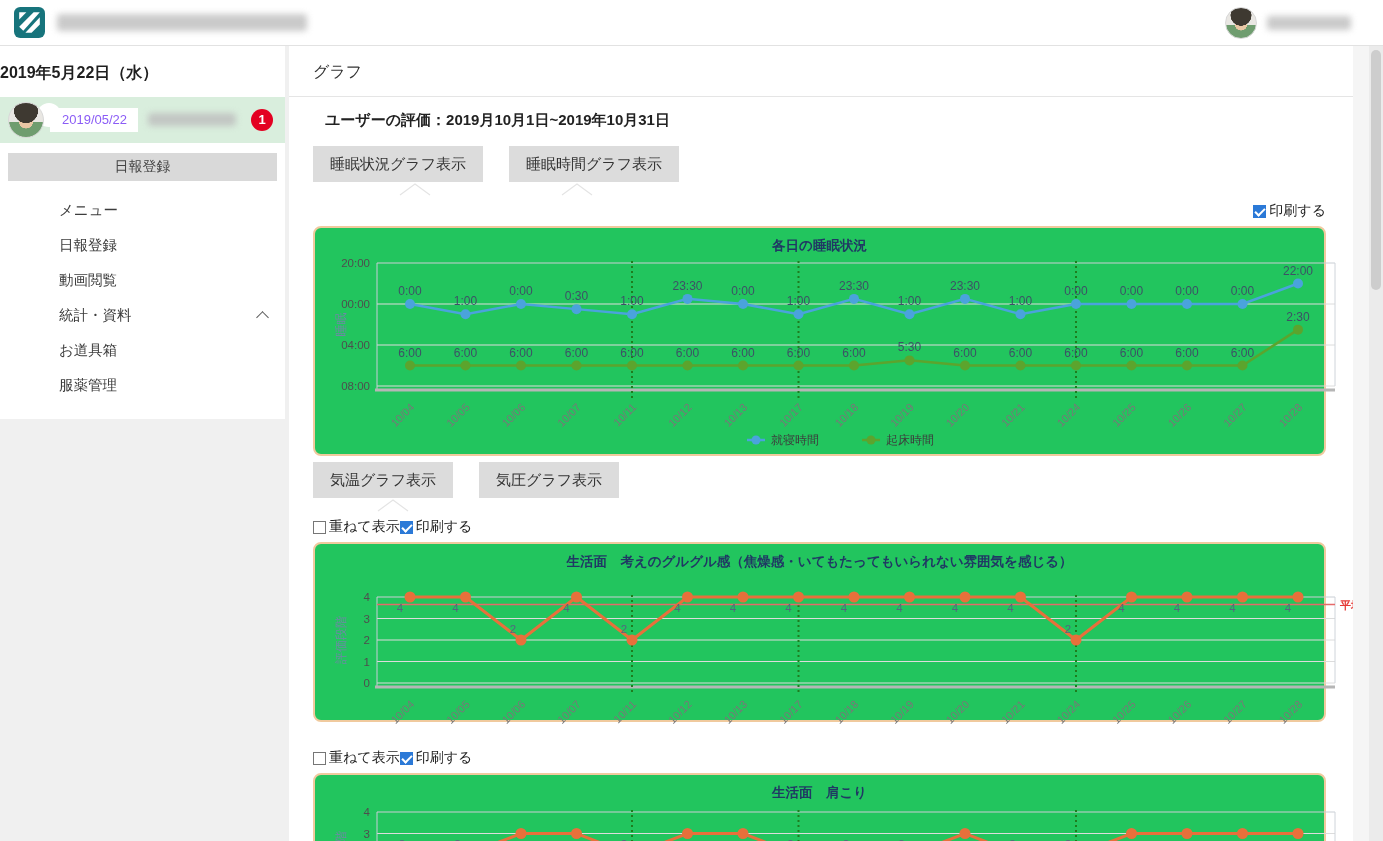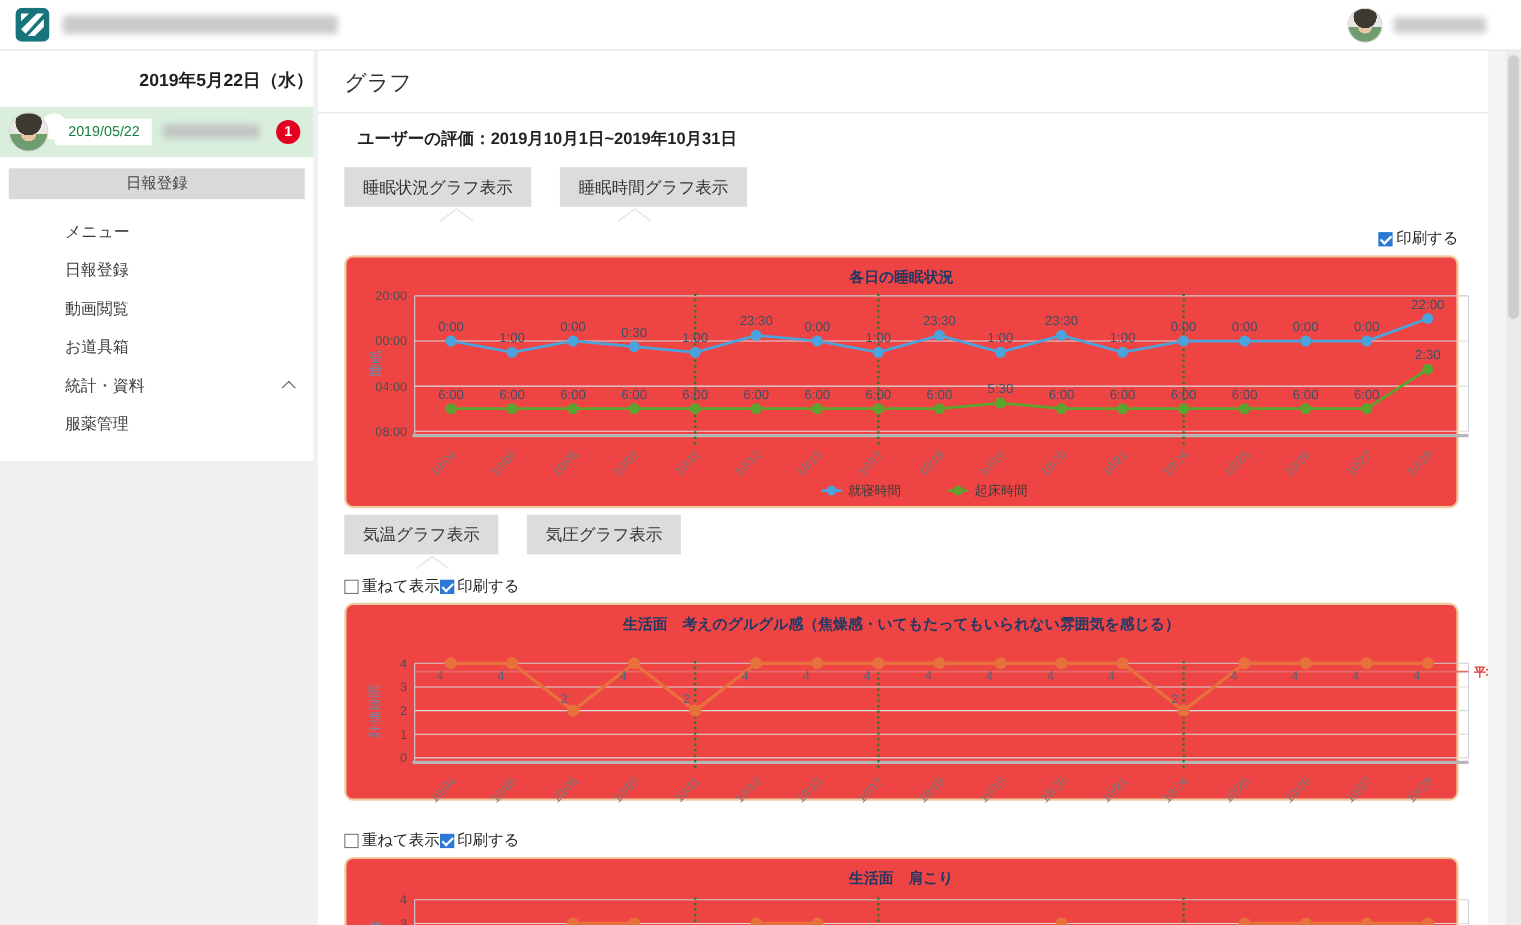--- a/index.html
+++ b/index.html
@@ -18,58 +18,58 @@
       radial-gradient(circle at 50% 24%, #3e3931 0 38%, rgba(0,0,0,0) 39%),
       radial-gradient(circle at 50% 54%, #e9c7a5 0 28%, rgba(0,0,0,0) 29%),
       linear-gradient(180deg,#e9e7e3 0 55%, #6f9d6f 56% 100%);
     border:1px solid #d8d8d8; }
   .av-top { width:32px; height:32px; }
   .blur-name { width:84px; height:14px; }
 
   
   .layout { display:flex; align-items:flex-start; }
   .sidebar { width:285px; flex:0 0 auto; background:#fff; padding-bottom:16px; }
-  .side-date { text-align:right; font-size:16px; font-weight:bold; color:#1f1f1f; padding:17px 0 13px;margin-left:12px; }
+  .side-date { text-align:left; font-size:16px; font-weight:bold; color:#1f1f1f; padding:17px 0 13px; }
   .user-row { position:relative; height:46px; background:#d9eedd; }
   .av-side { position:absolute; left:8px; top:5px; width:36px; height:36px; z-index:2; }
   .white-dot { position:absolute; left:37px; top:6px; width:24px; height:24px; border-radius:50%; background:#fff; z-index:1; }
   .date-chip { position:absolute; left:50px; top:11px; width:88px; height:24px; background:#fff;
-    font-size:13px; color:#15803d; line-height:24px; padding-left:12px; z-index:0; }
+    font-size:13px; color:#8b5cf6; line-height:24px; padding-left:12px; z-index:0; }
   .blur-side-name { position:absolute; left:148px; top:16px; width:88px; height:13px; }
   .badge { position:absolute; right:12px; top:12px; width:22px; height:22px; border-radius:50%;
     background:#e30021; color:#fff; font-size:13px; font-weight:bold; text-align:center; line-height:22px; }
   .show-more { display:block; width:calc(100% - 16px); margin:10px 8px 0; height:28px; border:none;
     background:#d9d9d9; color:#444; font-size:14px; font-family:inherit; cursor:pointer; }
   .menu { margin-top:12px;padding-left:29px; }
   .menu-item { display:flex; align-items:center; justify-content:space-between;
     padding:8px 18px 8px 30px; font-size:14.5px; color:#3c3c3c; cursor:pointer; }
   .caret-up { width:9px; height:9px; border-top:1.5px solid #5a5a5a; border-right:1.5px solid #5a5a5a;
     transform:rotate(-45deg); margin-top:4px; }
 
   
   .main { width:1064px; background:#fff; margin-left:4px; min-height:795px; padding:0 27px 40px 24px; }
-  .page-title { font-size:20px; font-weight:normal; color:#333; padding:16px 0 13px; }
+  .page-title { font-size:16px; font-weight:normal; color:#333; padding:16px 0 13px; }
   .divider { border-bottom:1px solid #e5e5e5; margin:0 -27px 0 -24px; }
   .period { font-size:15px; font-weight:bold; color:#222; padding:14px 0 10px;margin-left:12px; }
   .btn-row { display:flex; gap:26px; margin-top:6px; }
   .gray-btn { background:#dcdcdc; border:none; color:#333; font-size:15px; font-family:inherit;
     padding:0 17px; height:36px; cursor:pointer; }
   .caret-row { position:relative; height:15px; }
   .caret-row svg { position:absolute; top:1px; }
   .opts-row { display:flex; align-items:center; height:24px; margin-top:2px; }
   .opts-row.right-only { justify-content:flex-end; }
   .cb-group { display:flex; align-items:center; gap:3px; font-size:14px; color:#1f1f1f; cursor:pointer; }
   .cb { position:relative; display:inline-block; width:13px; height:13px; }
   .cb.checked { background:#2b79d7; }
   .cb.checked::after { content:""; position:absolute; left:4px; top:1px; width:4px; height:8px;
     border:solid #fff; border-width:0 2px 2px 0; transform:rotate(45deg); }
   .cb.unchecked { background:#fff; border:1px solid #767676; }
 
   
-  .chart-box { border:2px solid #f0ca9e; border-radius:8px; margin-top:3px; background:#ef4444; }
+  .chart-box { border:2px solid #f0ca9e; border-radius:8px; margin-top:3px; background:#22c55e; }
   .chart-title { text-align:center; font-size:13.5px; font-weight:bold; color:#203864; padding:9px 0 3px; }
   .chart-svg { display:block; overflow:visible; margin:0 auto; }
 
   
   .right-gutter { position:fixed; top:46px; right:0; width:30px; bottom:0; background:#f5f5f5; }
   .right-gutter .track { position:absolute; right:0; top:0; bottom:0; width:14px; background:#ebebeb; }
   .right-gutter .thumb { position:absolute; right:2px; top:4px; width:10px; height:240px;
     background:#cdcdcd; border-radius:5px; }
 </style>
 </head>
@@ -106,25 +106,25 @@
         <div class="menu-item">
           <span>メニュー</span>
         </div>
         <div class="menu-item">
           <span>日報登録</span>
         </div>
         <div class="menu-item">
           <span>動画閲覧</span>
         </div>
         <div class="menu-item">
-          <span>お道具箱</span>
-        </div>
-        <div class="menu-item">
           <span>統計・資料</span>
           <span class="caret-up"></span>
+        </div>
+        <div class="menu-item">
+          <span>お道具箱</span>
         </div>
         <div class="menu-item">
           <span>服薬管理</span>
         </div>
       </nav>
   </aside>
 
   <main class="main">
     <h1 class="page-title">グラフ</h1>
     <div class="divider"></div>

